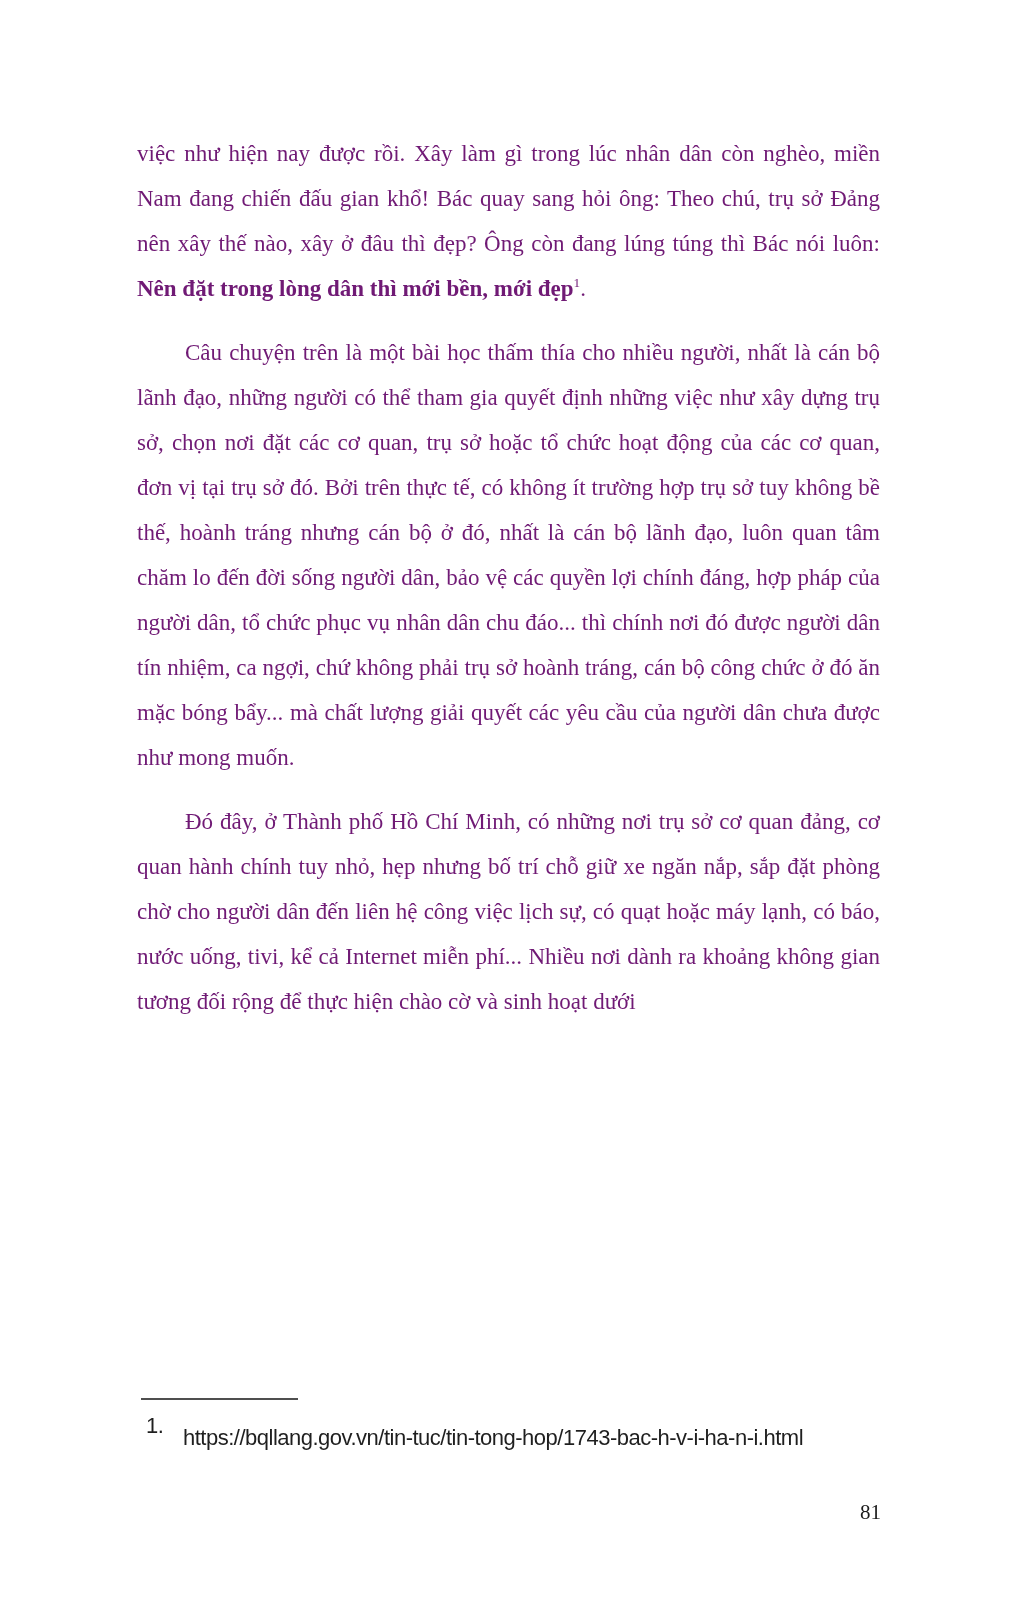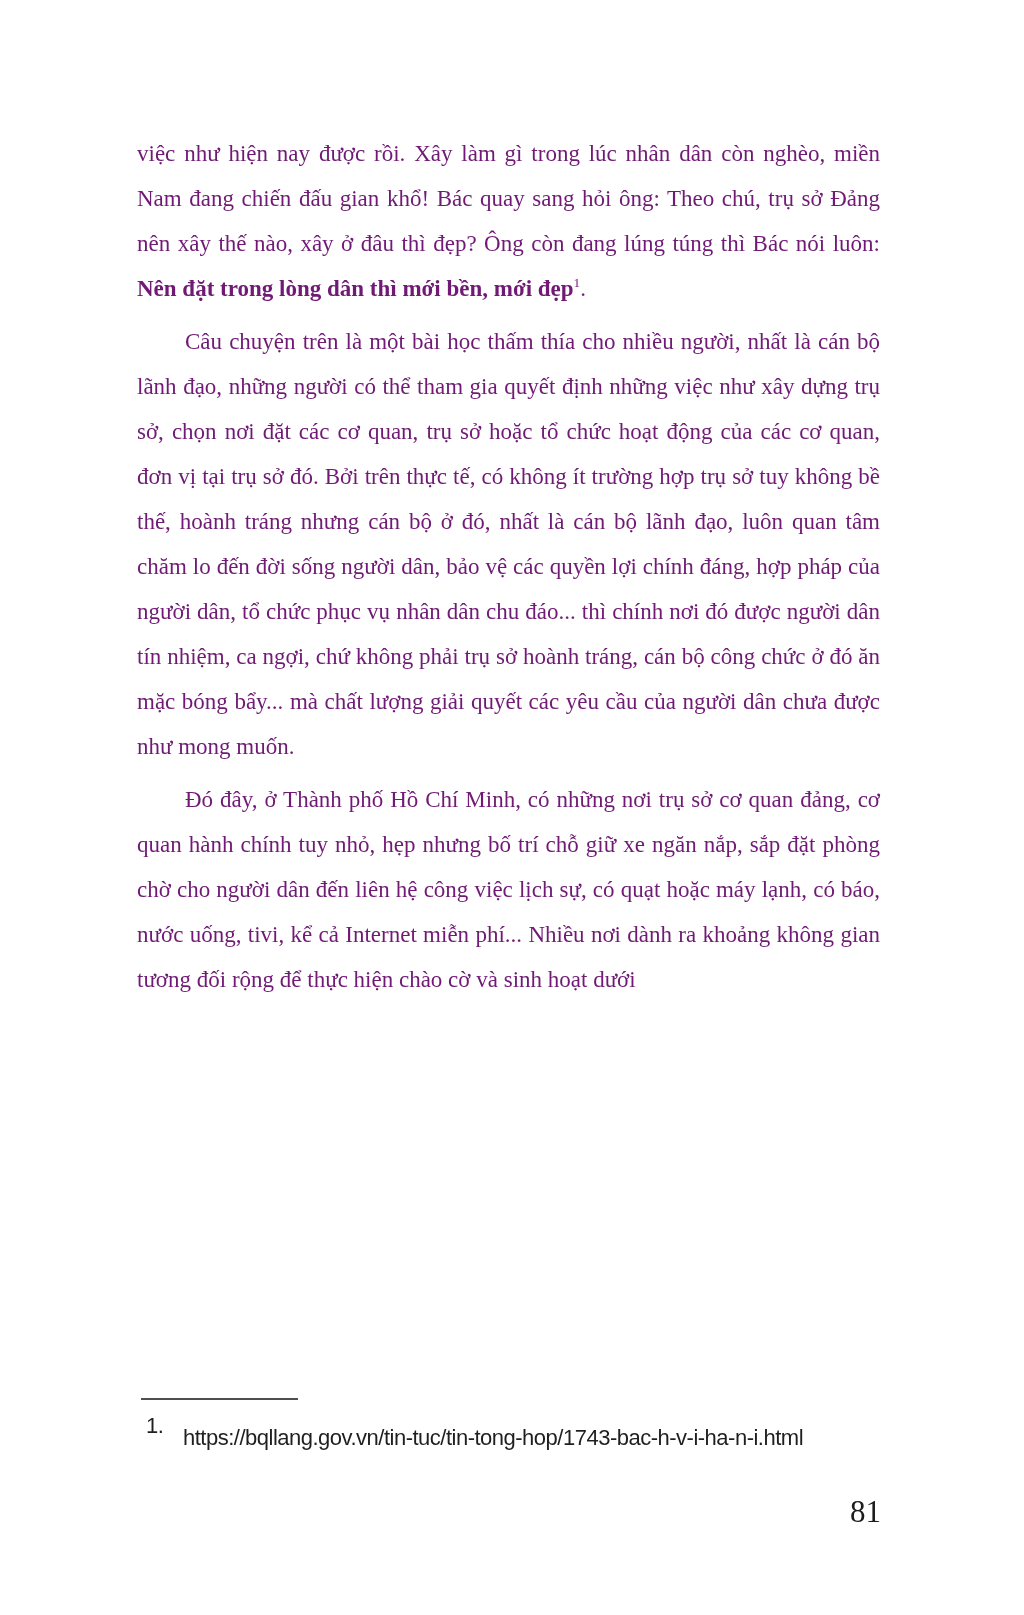--- a/index.html
+++ b/index.html
@@ -20,21 +20,21 @@
     position: absolute;
     left: 137px;
     top: 131px;
     width: 743px;
     font-size: 23px;
     line-height: 45px;
     text-align: justify;
     color: #701a75;
   }
   .para { margin: 0; }
-  .para + .para { margin-top: 8px; }
+  .para + .para { margin-top: 19px; }
   .para.indent { text-indent: 48px; }
   .bold { font-weight: bold; }
   .body-text sup {
     font-size: 0.58em;
     line-height: 0;
     vertical-align: super;
   }
   .footnote {
     position: absolute;
     left: 139px;
@@ -60,21 +60,21 @@
   }
   .footnote-url {
     flex: 1 1 auto;
     white-space: nowrap;
     margin-top: 12px;
   }
   .page-number {
     position: absolute;
     right: 143px;
     top: 1494px;
-    font-size: 31px;
+    font-size: 21px;
     line-height: 36px;
     color: #1c1c1c;
   }
 </style>
 </head>
 <body>
 
 <div class="page">
 
   <main class="body-text">

